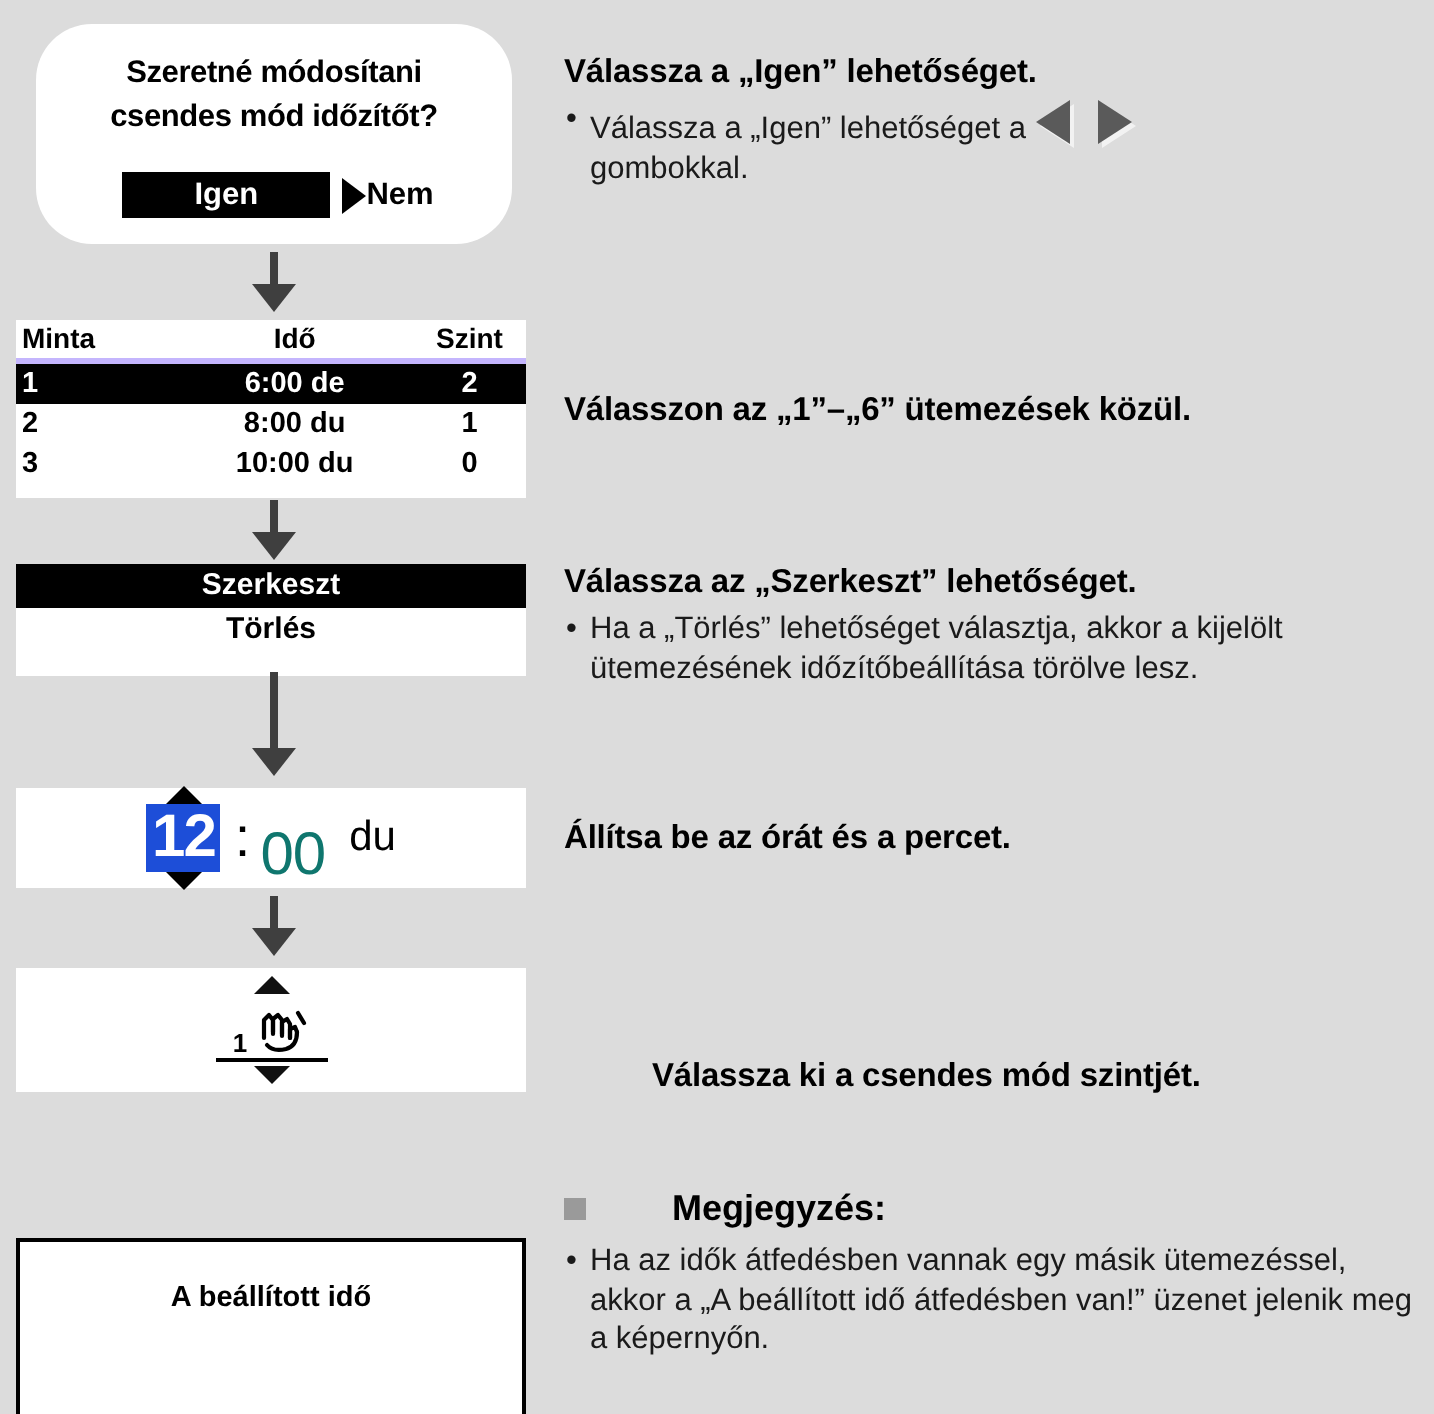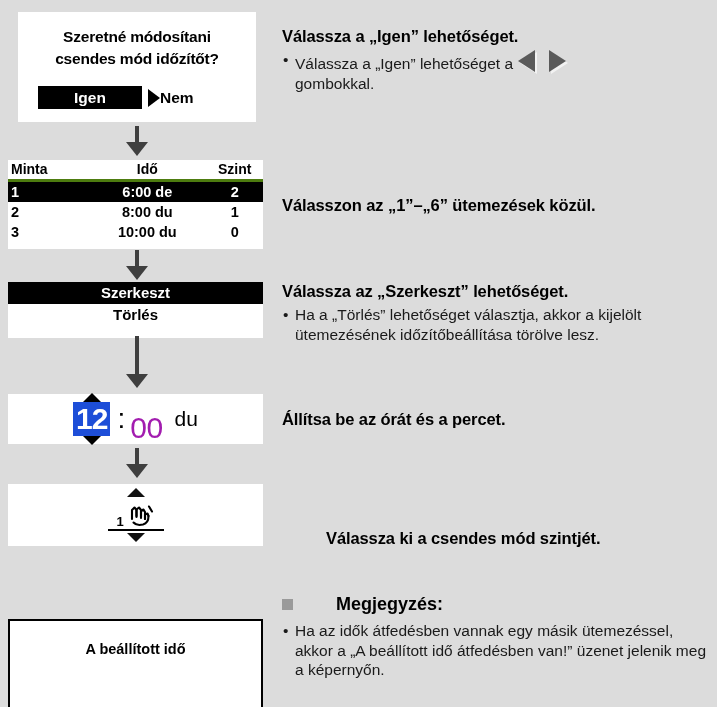--- a/index.html
+++ b/index.html
@@ -18,39 +18,40 @@
 
   
   .lcd {
     position: absolute;
     background: #ffffff;
     box-sizing: border-box;
   }
 
   
   #dialog-confirm {
-    left: 18px; top: 12px; width: 238px; height: 110px;
+    left: 18px; top: 12px; width: 238px; height: 110px; border-radius: 28px;
   }
   #dialog-confirm .dlg-text {
     text-align: center;
     font-weight: bold;
     font-size: 15.5px;
     color: #000;
     line-height: 22px;
     padding-top: 14px;
     letter-spacing: -0.2px;
   }
   #dialog-confirm .dlg-buttons {
     position: absolute;
     left: 0; right: 0; bottom: 13px;
     display: flex;
     align-items: center;
     padding-left: 20px;
     padding-right: 16px;
     box-sizing: border-box;
+    justify-content: center;
   }
   .btn-yes {
     background: #000;
     color: #fff;
     font-weight: bold;
     font-size: 15.5px;
     width: 104px;
     height: 23px;
     line-height: 23px;
     text-align: center;
@@ -76,21 +77,21 @@
     border-collapse: collapse;
     width: 100%;
     font-size: 14px;
     font-weight: bold;
   }
   #schedule-table th {
     font-size: 14px;
     font-weight: bold;
     color: #000;
     padding: 1px 0 2px 0;
-    border-bottom: 3px solid #4d7c0f;
+    border-bottom: 3px solid #c4b5fd;
     text-align: center;
   }
   #schedule-table th.col-a, #schedule-table td.col-a {
     text-align: left;
     padding-left: 3px;
     width: 78px;
   }
   #schedule-table th.col-b, #schedule-table td.col-b {
     text-align: center;
     width: 120px;
@@ -173,21 +174,21 @@
     border-top: 9px solid #000;
   }
   .colon-sep {
     font-size: 28px;
     color: #000;
     margin: 0 5px 0 7px;
     line-height: 34px;
   }
   .minutes {
     font-size: 30px;
-    color: #a21caf;
+    color: #0f766e;
     line-height: 34px;
     letter-spacing: -0.5px;
     margin-top: 17px;
   }
   .meridiem {
     font-size: 21px;
     color: #000;
     margin-left: 12px;
     line-height: 34px;
   }

